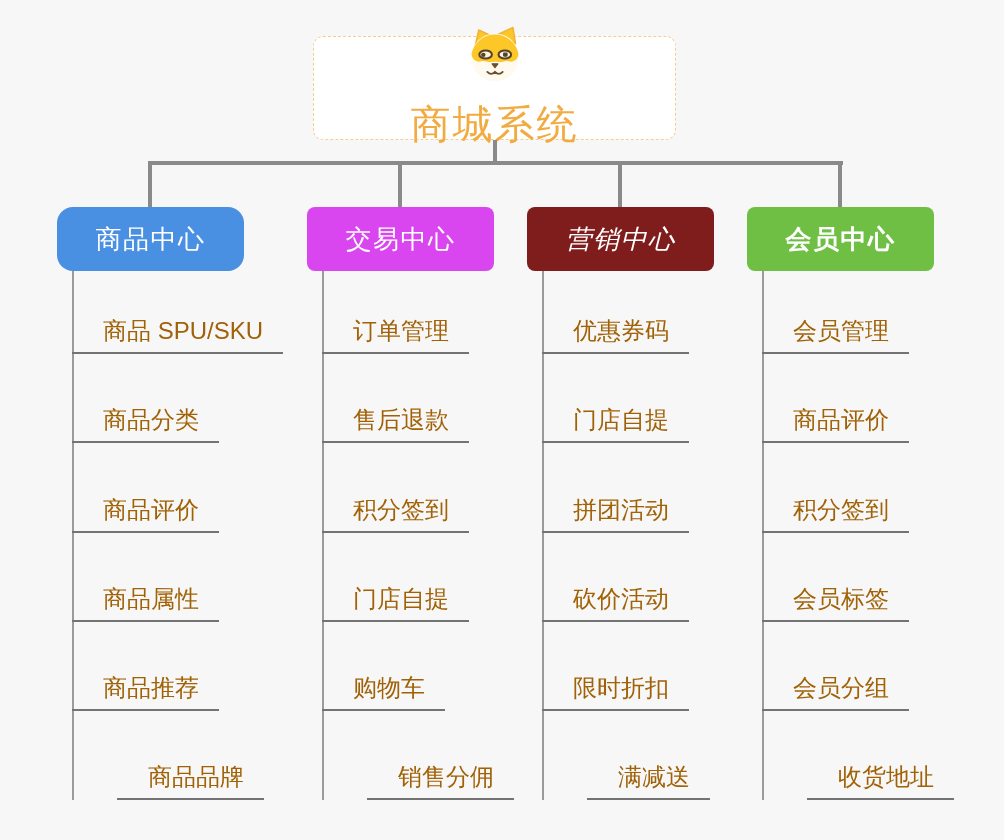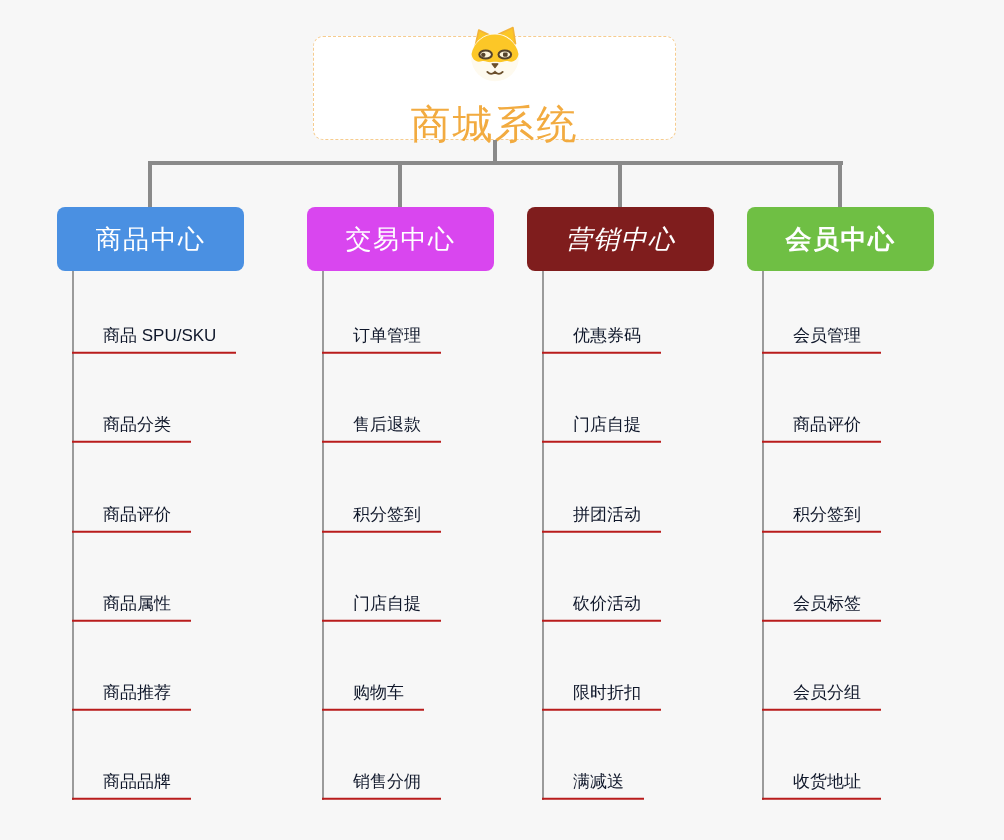--- a/index.html
+++ b/index.html
@@ -28,26 +28,26 @@
     position:absolute; left:0; top:0; width:187px; height:64px;
     border-radius:8px; color:#ffffff; font-size:26px; letter-spacing:1.5px;
     display:flex; align-items:center; justify-content:center;
   }
   .trunk{
     position:absolute; left:15px; top:64px; width:2px; height:529px;
     background:#9b9b9b;
   }
   .topic-item{
     position:absolute; left:15px; transform:translateY(-100%);
-    border-bottom:2px solid #b91c1c;
+    border-bottom:2px solid #737373;
     padding:0 20px 6px 31px;
-    font-size:17px; color:#0f172a; white-space:nowrap; line-height:1.25;
+    font-size:24px; color:#a16207; white-space:nowrap; line-height:1.25;
   }
   .r0{ top:147px; } .r1{ top:236px; } .r2{ top:326px;text-align:right; }
-  .r3{ top:415px; } .r4{ top:504px; } .r5{ top:593px; }
+  .r3{ top:415px; } .r4{ top:504px; } .r5{ top:593px;margin-left:45px; }
 </style>
 </head>
 <body>
 
 <div class="canvas" style="background: rgb(247, 247, 247);">
 
   <div class="root-node" style="border-color: rgb(246, 204, 143); flex-direction: column;">
     <span style="display:flex;">
       <svg width="62" height="58" viewBox="0 0 72 68" aria-hidden="true">
         <path d="M13 24 L17 6 L32 13 Z" fill="#fcc727" stroke="#f3b438" stroke-width="2" stroke-linejoin="round"></path>
@@ -66,21 +66,21 @@
   </div>
 
   <div class="cline stem"></div>
   <div class="cline hbar"></div>
   <div class="cline drop d1"></div>
   <div class="cline drop d2"></div>
   <div class="cline drop d3"></div>
   <div class="cline drop d4"></div>
 
   <div class="branch b1">
-    <div class="branch-box" style="background: rgb(74, 144, 226);">商品中心</div>
+    <div class="branch-box" style="background: rgb(74, 144, 226); border-radius: 16px;">商品中心</div>
     <div class="trunk" style="background: rgb(155, 155, 155);"></div>
     <div class="topic-item r0">商品 SPU/SKU</div>
     <div class="topic-item r1">商品分类</div>
     <div class="topic-item r2">商品评价</div>
     <div class="topic-item r3">商品属性</div>
     <div class="topic-item r4">商品推荐</div>
     <div class="topic-item r5">商品品牌</div>
   </div>
 
   <div class="branch b2">

